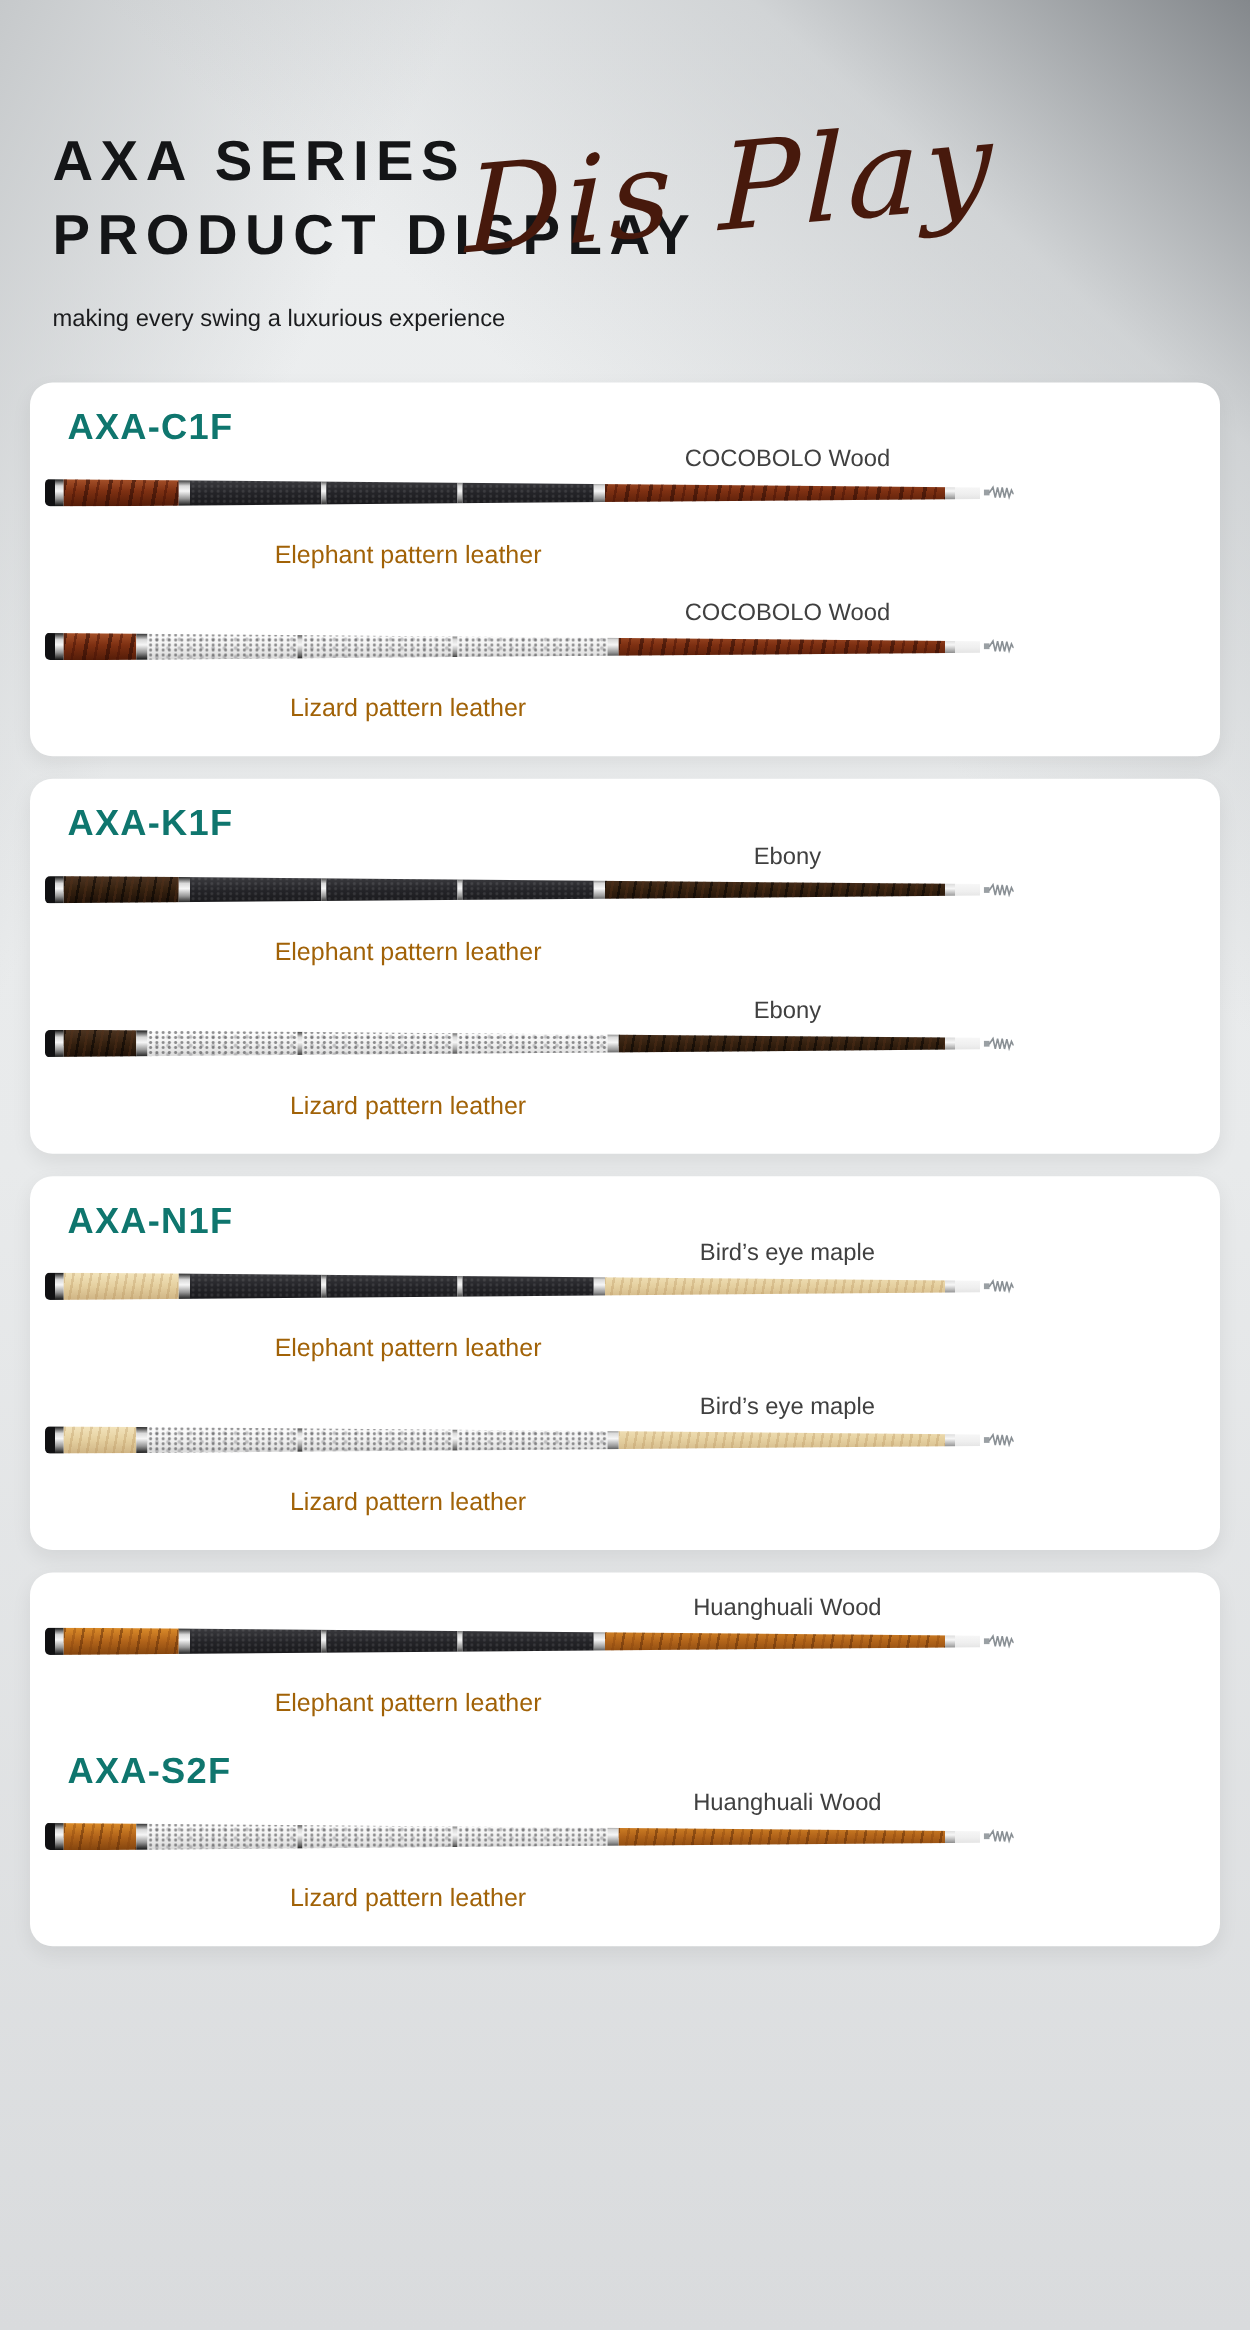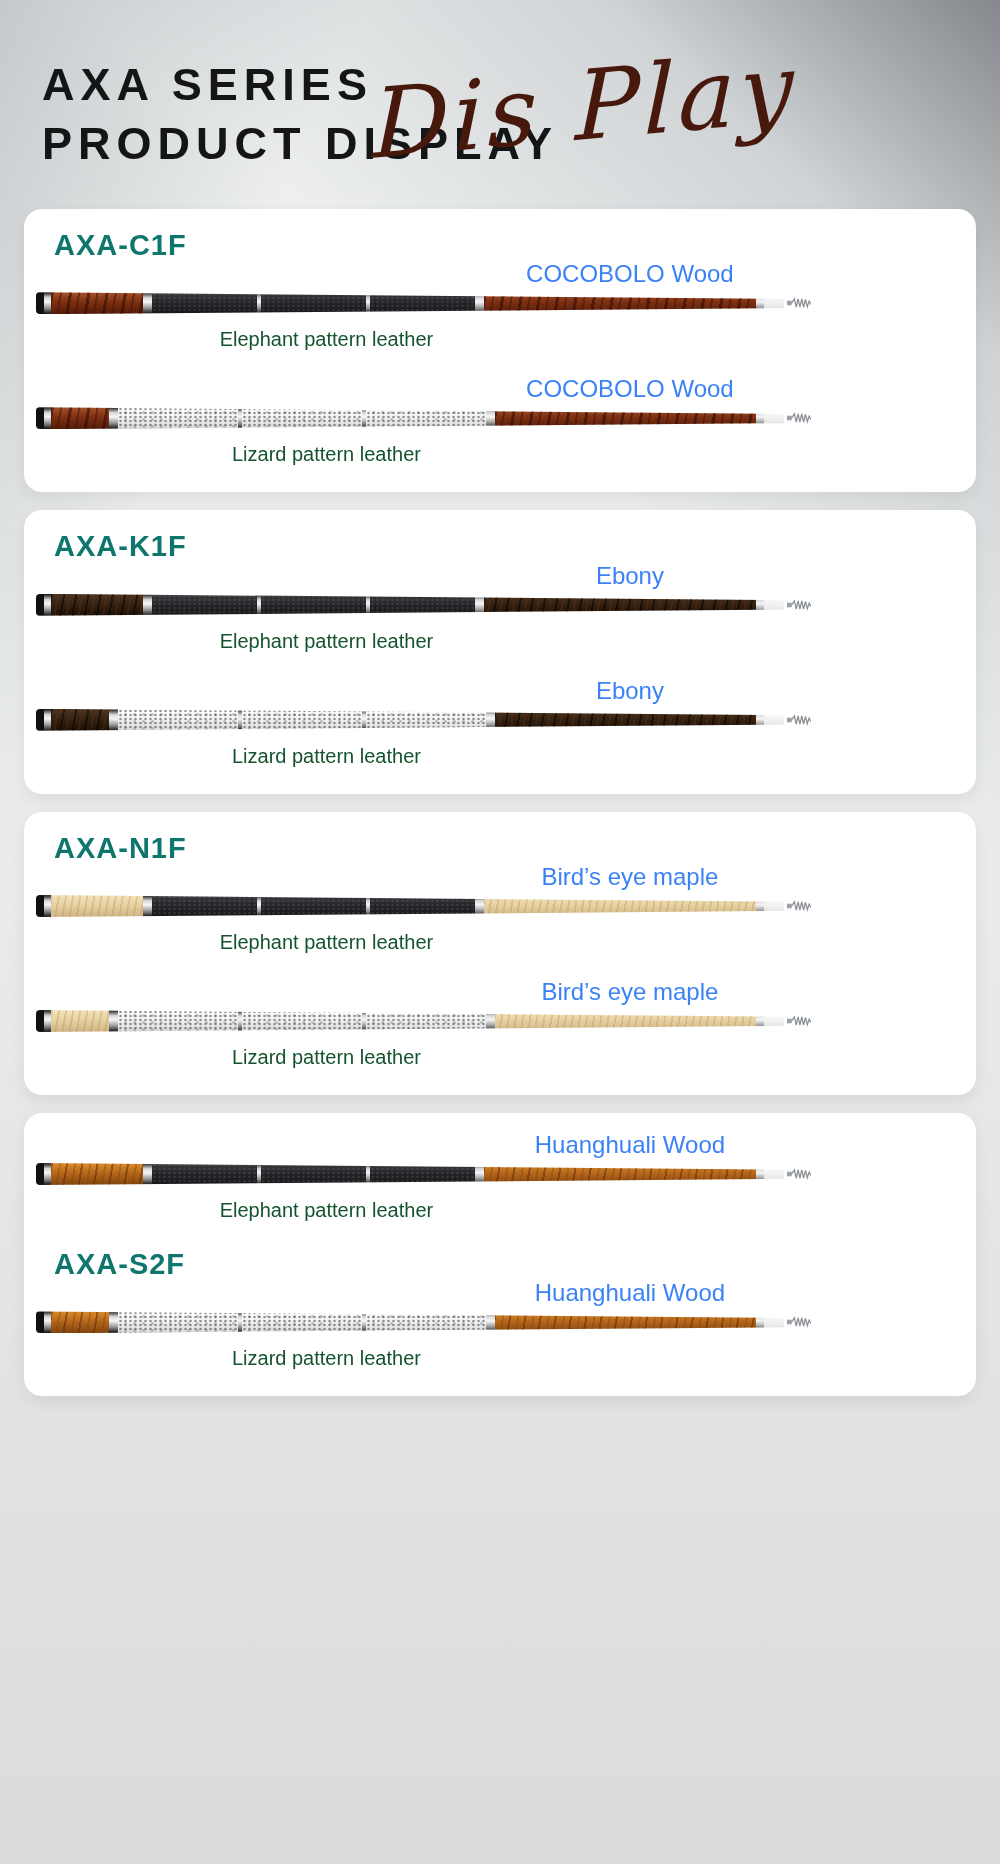--- a/index.html
+++ b/index.html
@@ -9,21 +9,21 @@
     position:relative;
     overflow:hidden;
     font-family:"Liberation Sans", sans-serif;
     background:
       linear-gradient(222deg, #84888c 0%, rgba(175,179,182,0.45) 13%, rgba(240,241,242,0) 30%),
       linear-gradient(115deg, #c6c9cb 0%, rgba(232,234,235,0) 20%),
       linear-gradient(180deg, #edeff0 0%, #e8eaeb 50%, #d9dbdd 100%);
   }
 
   
-  .header { position:relative; padding:56px 0 0 42px; z-index:1; }
+  .header { position:relative; padding:56px 0 0 42px; z-index:1;margin-top:44px; }
   .title-line {
     font-size:45px; font-weight:bold; color:#141517;
     letter-spacing:6px; line-height:1.3; z-index:1; position:relative;
   }
   .handwriting {
     position:absolute; left:372px; top:58px;
     font-family:"DejaVu Serif", serif; font-style:italic; font-weight:400;
     font-size:96px; line-height:1; color:#47190c;
     transform:rotate(-5deg) skewX(-6deg);
     letter-spacing:4px; z-index:2; white-space:nowrap; pointer-events:none;
@@ -39,25 +39,25 @@
     box-shadow:0 6px 16px rgba(0,0,0,0.07);
   }
   .product { position:relative; }
   .product + .product { margin-top:26px; }
   .model {
     margin-left:18px; font-size:29px; line-height:1.15;
     font-weight:bold; color:#0f766e; letter-spacing:1px;
   }
   .wood-label {
     width:max-content; margin-left:64%; transform:translateX(-50%);
-    margin-top:-2px; font-size:24px; color:#3b82f6;
+    margin-top:-2px; font-size:19px; color:#404040;
   }
   .leather-label {
     width:max-content; margin-left:31.3%; transform:translateX(-50%);
-    margin-top:14px; font-size:20px; color:#14532d;
+    margin-top:28px; font-size:20px; color:#a16207;
   }
 
   
   .cue { position:relative; margin-top:4px; height:22px; width:775px; }
   .cue-body {
     display:flex; height:100%; width:748px;
     clip-path:polygon(0 0, 100% 30%, 100% 72%, 0 100%);
   }
   .seg { flex:0 0 auto; height:100%; }
   .bumper { width:8px; background:#101012; border-radius:4px 0 0 4px; }
@@ -116,20 +116,21 @@
   .screw { position:absolute; right:0; top:50%; transform:translateY(-50%); width:24px; height:12px; }
 </style>
 </head>
 <body>
 
 <div class="header">
   <div class="title-line">AXA SERIES</div>
   <div class="title-line">PRODUCT DISPLAY</div>
   <div class="handwriting">Dis Play</div>
   <div class="subtitle">
+    <div>making every swing a luxurious experience</div>
   </div>
 </div>
 
 <div class="cards">
 
   <div class="card">
     <div class="product">
       <h3 class="model">AXA-C1F</h3>
       <div class="wood-label">COCOBOLO Wood</div>
       <div class="cue wood-cocobolo grip-elephant">

